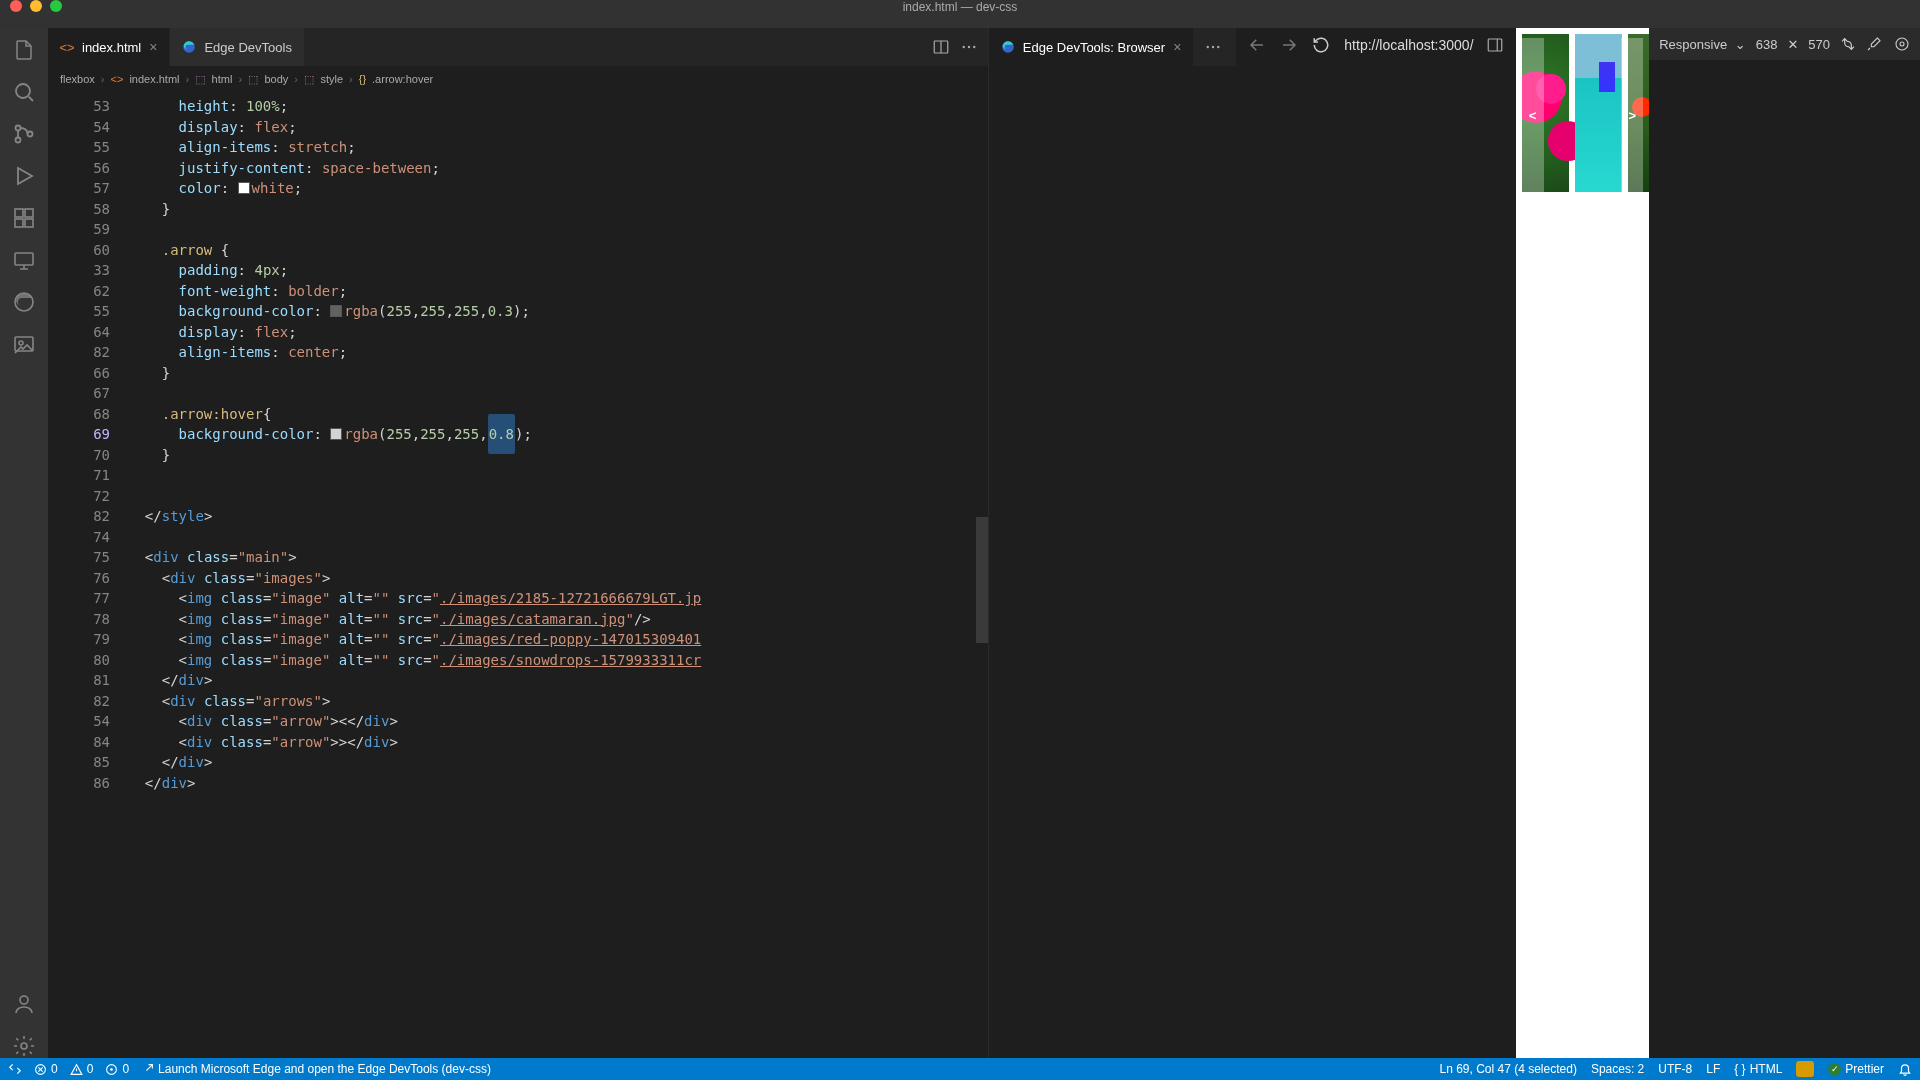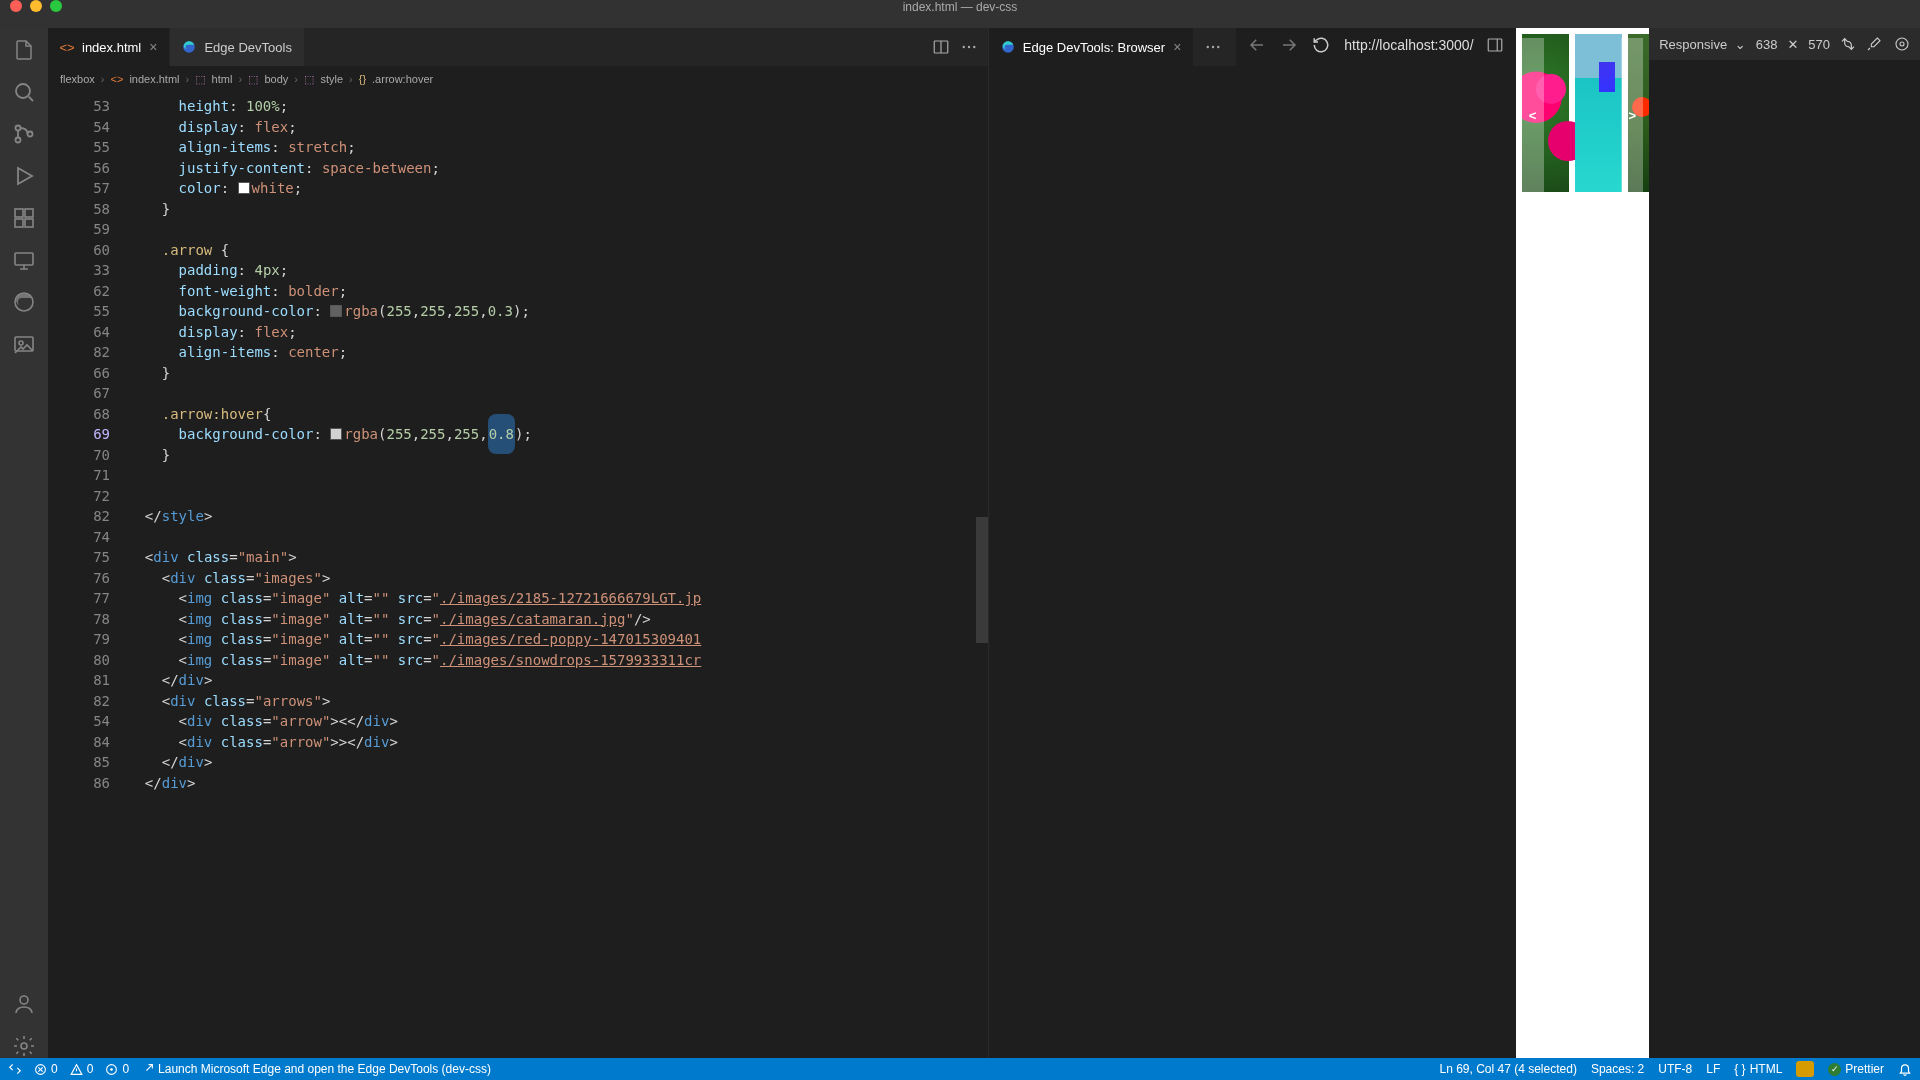--- a/index.html
+++ b/index.html
@@ -155,21 +155,21 @@
 .tok-swatch {
   display: inline-block;
   width: 12px;
   height: 12px;
   vertical-align: -1px;
   border: 1px solid #555;
   margin-right: 2px;
 }
 .selection {
   background: #264f78;
-  border-radius: 8px;
+  border-radius: 2px;
   padding: 12px 1px;
 }
 
 
 .overview-ruler {
   width: 12px;
   background: #1e1e1e;
   position: relative;
 }
 .ruler-thumb {

